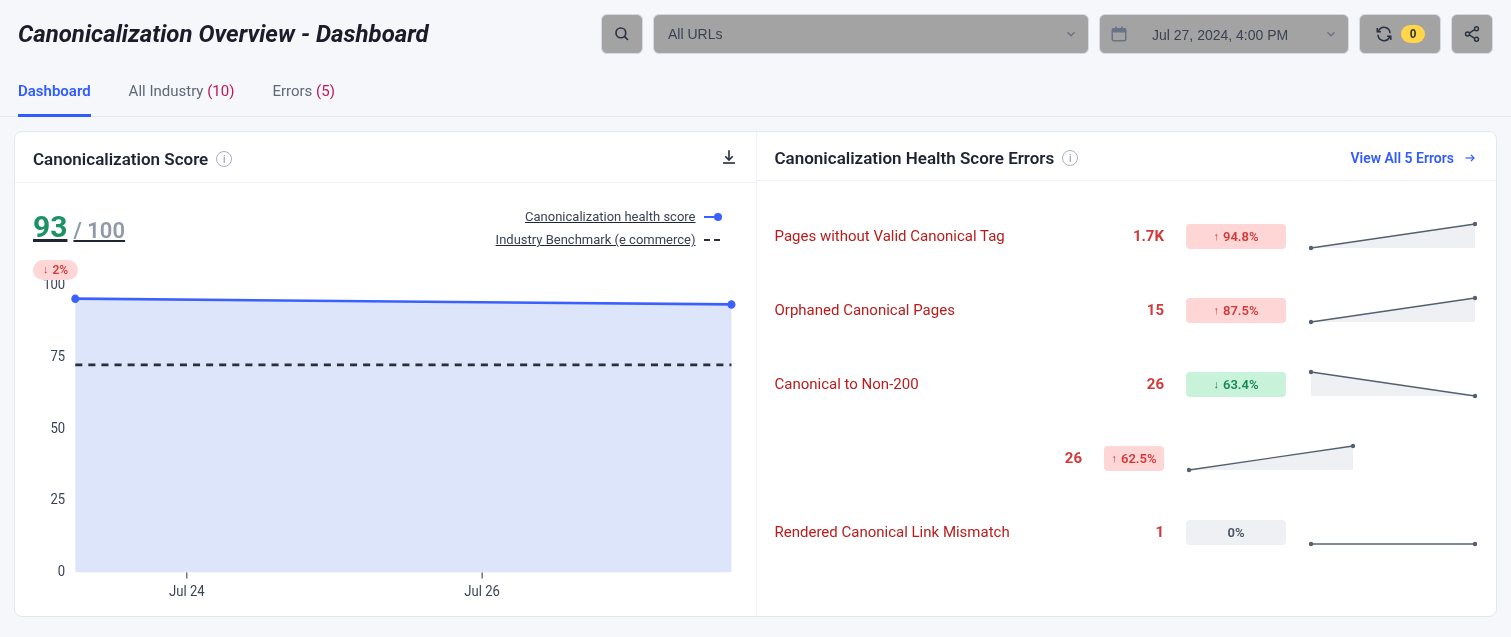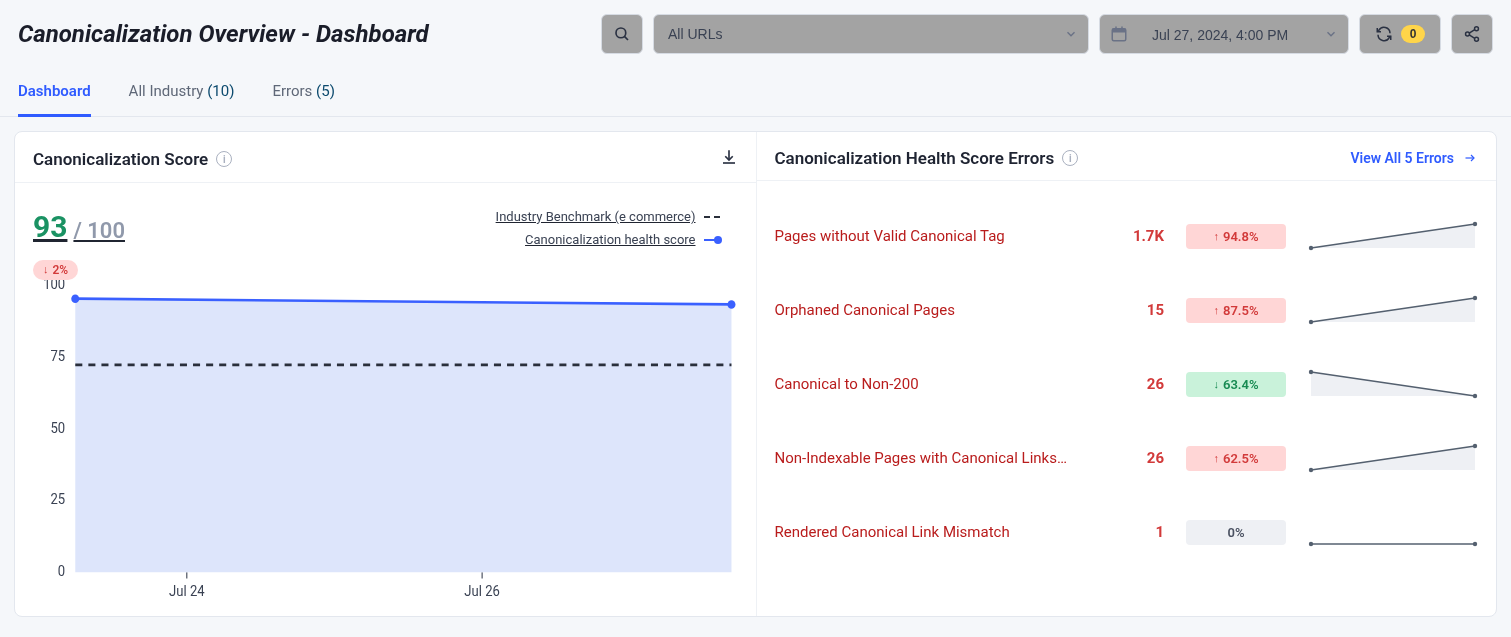--- a/index.html
+++ b/index.html
@@ -64,21 +64,21 @@
     color: #5f6878;
     cursor: pointer;
     border-bottom: 3px solid transparent;
     margin-bottom: -1px;
   }
   .tab.active {
     color: #2f5bff;
     font-weight: 600;
     border-bottom-color: #2f5bff;
   }
-  .tab .count { color: #0c4a6e; }
+  .tab .count { color: #be185d; }
   
   .card {
     margin: 14px;
     background: #fff;
     border: 1px solid #e3e7ee;
     border-radius: 8px;
     display: flex;
     height: 486px;
   }
   .pane { width: 50%; display: flex; flex-direction: column; }
@@ -231,26 +231,26 @@
       </span>
     </div>
 
     <div>
       <div class="score-top">
         <span class="score-big">93</span>
         <span class="score-denom">/ 100</span>
         <span class="spacer"></span>
         <div class="legend">
           <div class="legend-row">
+              <span>Canonicalization health score</span>
+              <span class="leg-sw-line"></span>
+            </div>
+          <div class="legend-row">
               <span>Industry Benchmark (e commerce)</span>
               <span class="leg-sw-dash"></span>
-            </div>
-          <div class="legend-row">
-              <span>Canonicalization health score</span>
-              <span class="leg-sw-line"></span>
             </div>
         </div>
       </div>
       <div class="score-delta">
         <span class="arrow">↓</span>
         <span>2%</span>
       </div>
     </div>
 
     <div class="chart-wrap">
@@ -323,21 +323,20 @@
         <span>63.4%</span>
       </div>
       <svg class="spark" viewBox="0 0 170 30">
         <path d="M 3 27 L 3 3 L 167 27 L 167 27 Z" fill="#eef0f4"></path>
         <path d="M 3 3 L 167 27" fill="none" stroke="#54606f" stroke-width="1.4"></path>
         <circle cx="3" cy="3" r="2.2" fill="#54606f"></circle>
             <circle cx="167" cy="27" r="2.2" fill="#54606f"></circle>
       </svg>
         </div>
         <div class="err-row">
-      <div class="err-name">Non-Indexable Pages with Canonical Links…</div>
       <div class="err-val">26</div>
       <div class="chg up">
         <span class="arrow">↑</span>
         <span>62.5%</span>
       </div>
       <svg class="spark" viewBox="0 0 170 30">
         <path d="M 3 27 L 3 27 L 167 3 L 167 27 Z" fill="#eef0f4"></path>
         <path d="M 3 27 L 167 3" fill="none" stroke="#54606f" stroke-width="1.4"></path>
         <circle cx="3" cy="27" r="2.2" fill="#54606f"></circle>
             <circle cx="167" cy="3" r="2.2" fill="#54606f"></circle>

